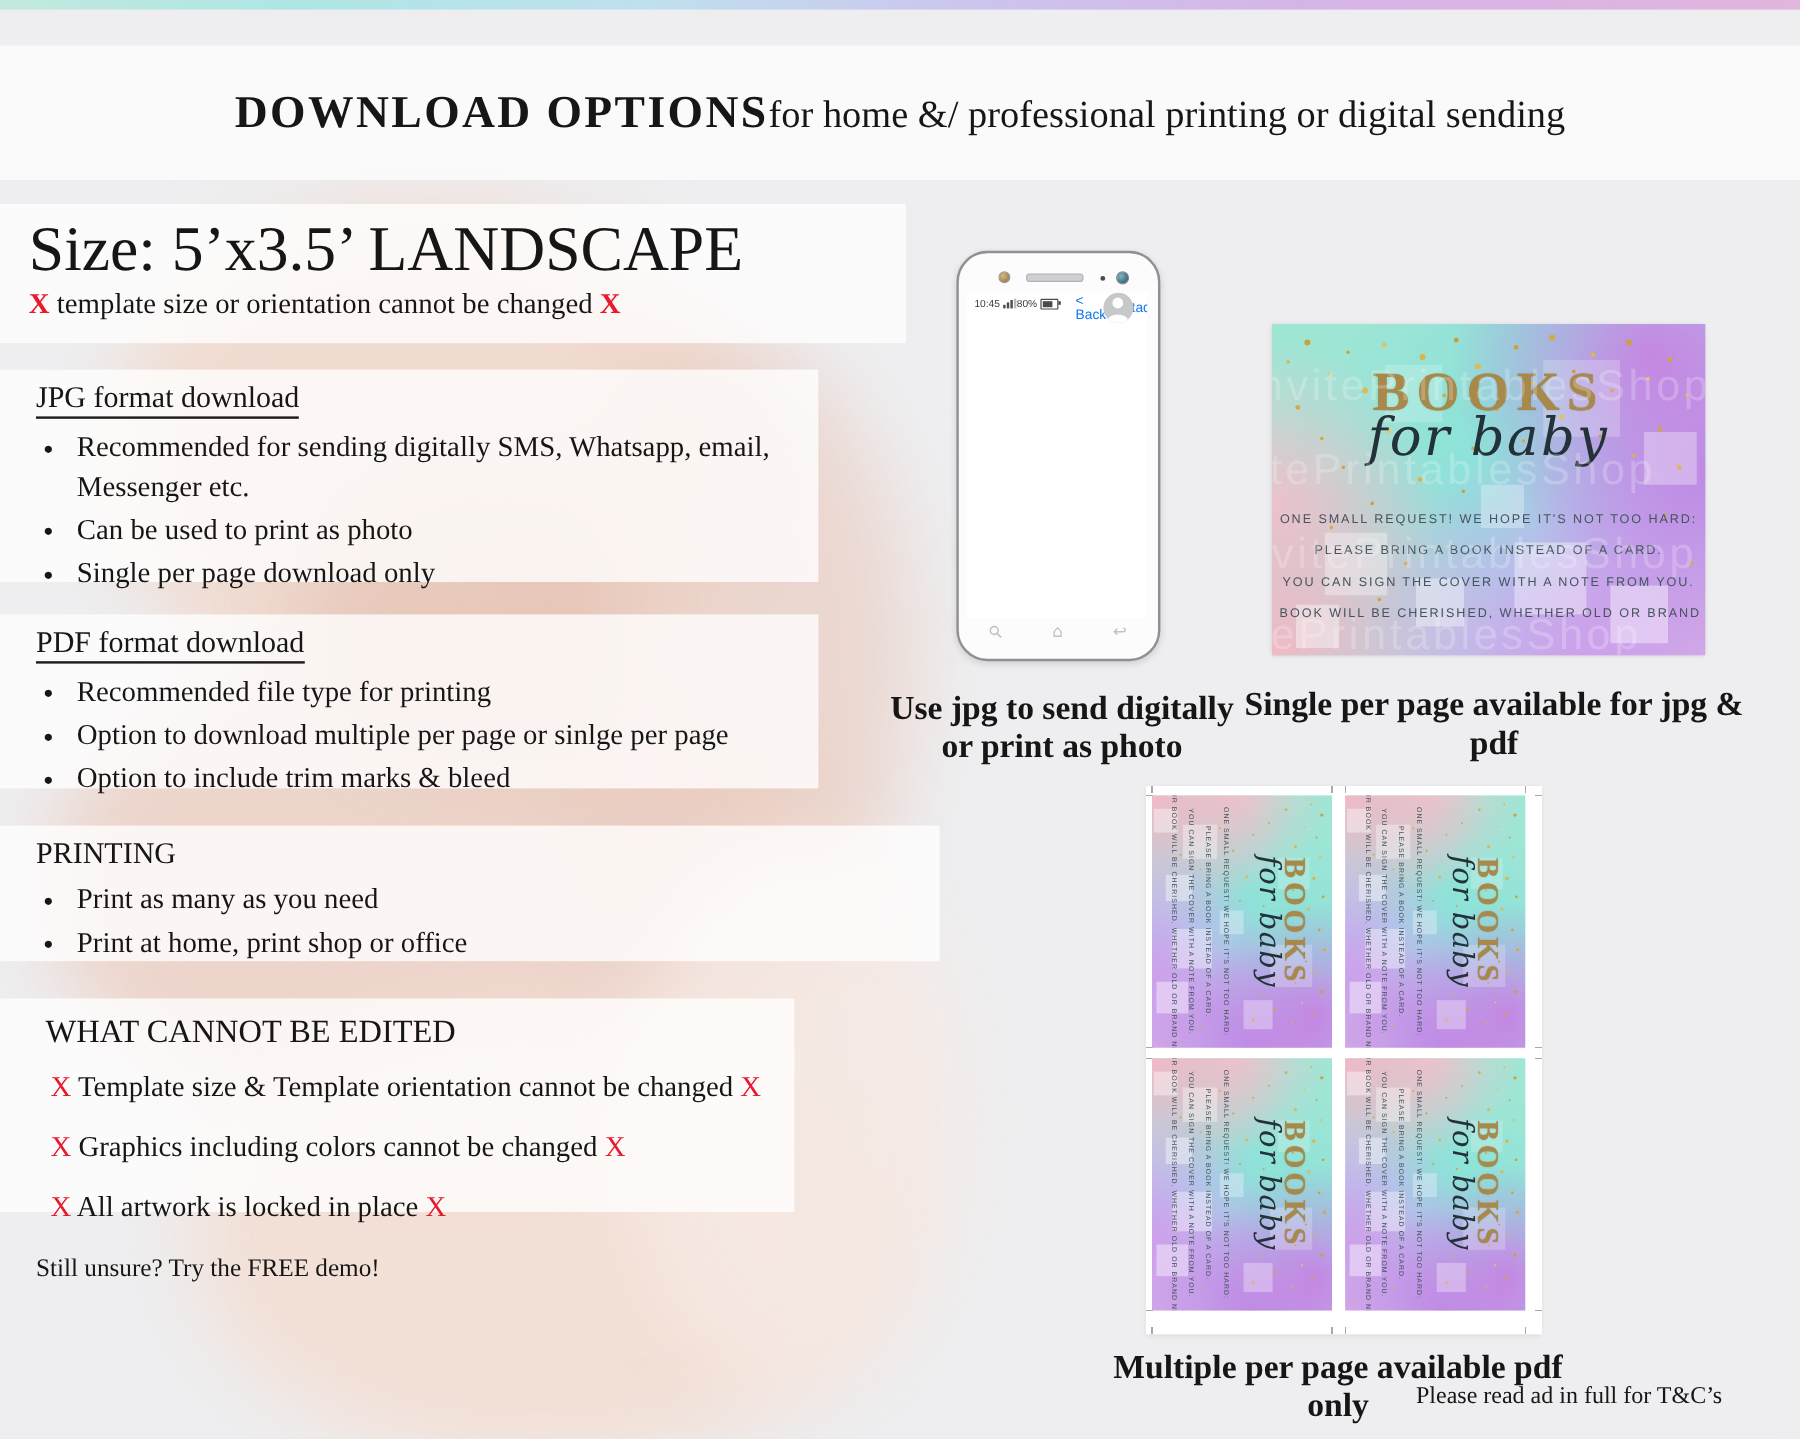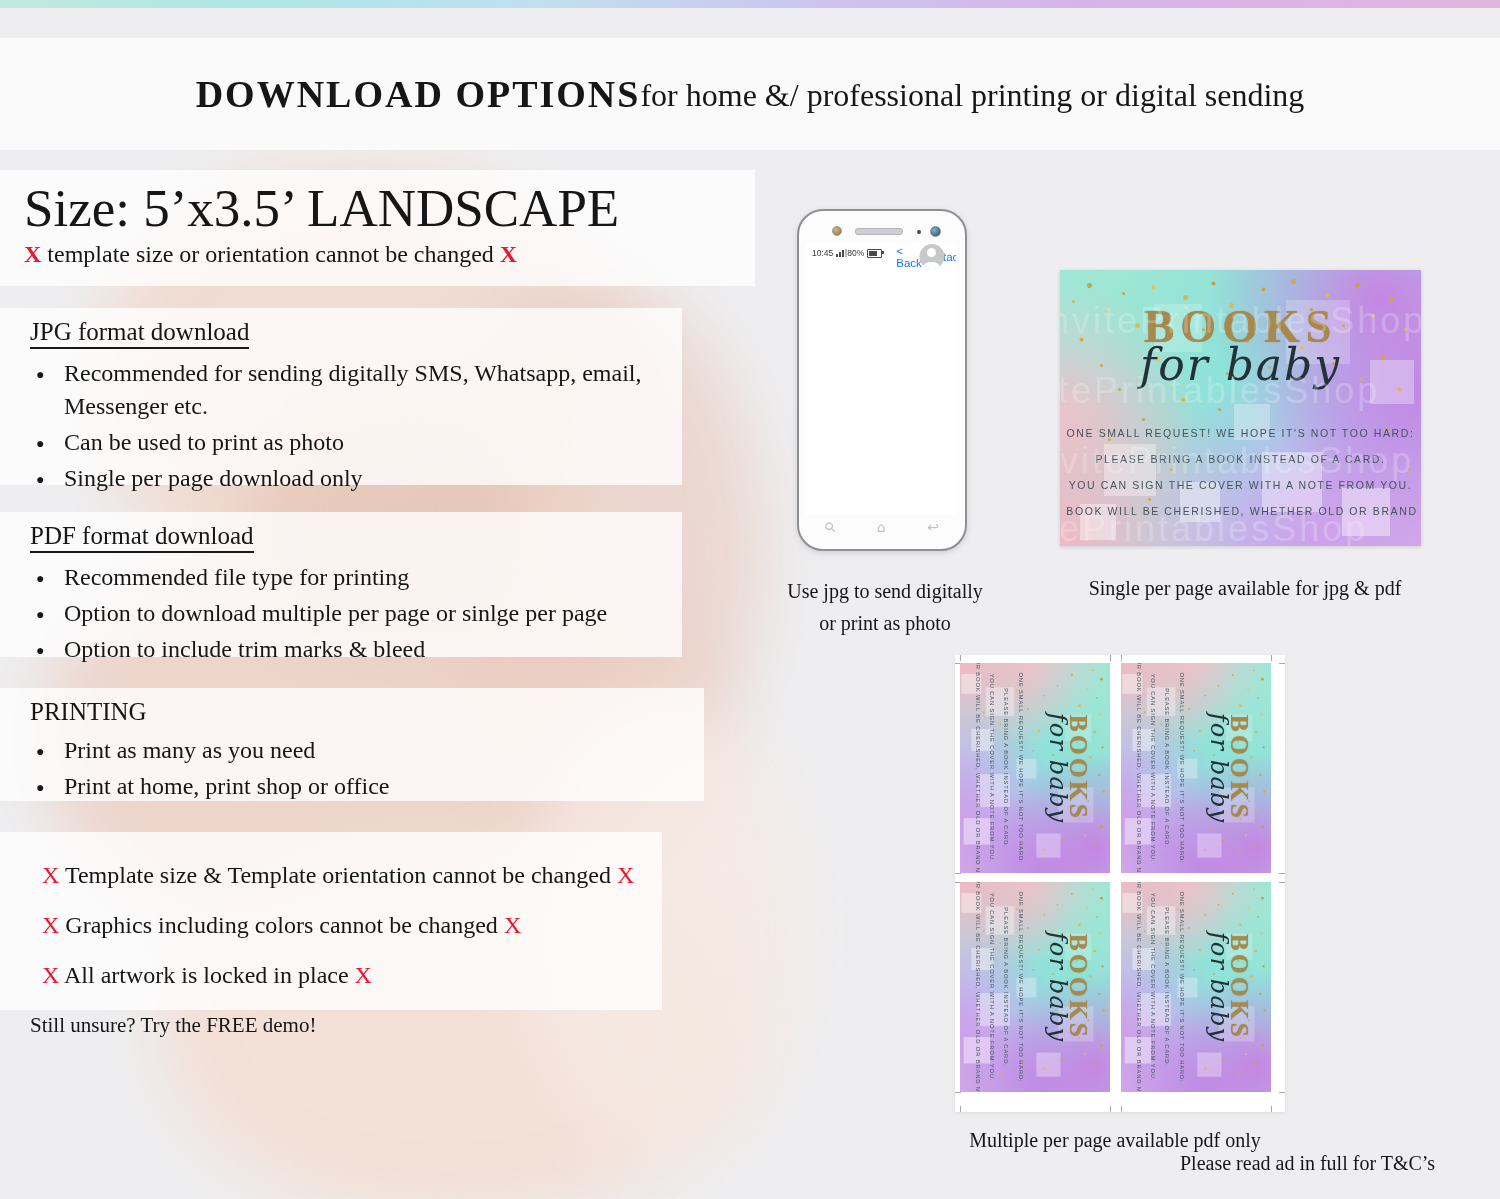--- a/index.html
+++ b/index.html
@@ -29,21 +29,21 @@
 
   .size-band{top:170px;width:755px;height:116px;padding:8px 0 0 24px;}
   .size-title{font-size:53px;line-height:60px;}
   .xnote{font-size:24px;margin-top:3px;}
   .xr{color:#e8182d;}
   .xb{color:#e8182d;font-weight:700;}
 
   .sec{padding:10px 0 0 30px;}
   .jpg-band{top:308px;width:682px;height:177px;}
   .pdf-band{top:512px;width:682px;height:145px;}
-  .print-band{top:688px;width:704px;height:113px;}
+  .print-band{top:688px;width:783px;height:113px;}
   .edit-band{top:832px;width:662px;height:178px;padding-top:12px;}
   .sec-head{font-size:25px;display:inline-block;}
   .underlined{border-bottom:2px solid #1a1a1a;padding-bottom:1px;}
   ul.bullets{list-style:none;margin:8px 0 0 4px;padding:0;}
   ul.bullets li{position:relative;padding-left:30px;font-size:24px;line-height:33px;margin-top:3px;max-width:620px;}
   ul.bullets li::before{content:"●";position:absolute;left:2px;top:1px;font-size:14px;}
   .rule-line{font-size:24px;line-height:38px;margin:12px;}
   .edit-head{font-size:27px;margin:0 0 2px 8px;}
   .edit-footer{font-size:21px;line-height:38px;margin:0;}
 
@@ -140,21 +140,21 @@
 
   
   .sheet{position:absolute;left:955px;top:655px;width:330px;height:457px;background:#fff;z-index:2;
          box-shadow:0 1px 4px rgba(0,0,0,0.08);}
   .cell{position:absolute;width:150px;height:210px;overflow:visible;}
   .cell1{left:5px;top:8px;}.cell2{left:166px;top:8px;}
   .cell3{left:5px;top:227px;}.cell4{left:166px;top:227px;}
   .trims{position:absolute;left:0;top:0;}
 
   
-  .caption{position:absolute;z-index:2;text-align:center;font-size:20px;line-height:32px;}
+  .caption{position:absolute;z-index:2;text-align:center;font-size:28px;line-height:32px;font-weight:bold;}
   .cap-phone{left:725px;top:575px;width:320px;}
   .cap-single{left:1035px;top:572px;width:420px;}
   .cap-multi{left:905px;top:1124px;width:420px;}
   .terms{position:absolute;left:1180px;top:1152px;width:300px;font-size:20px;z-index:2;}
 </style>
 </head>
 <body>
 
 <div class="canvas">
 
@@ -197,20 +197,21 @@
 
   <div class="band sec print-band">
     <span class="sec-head">PRINTING</span>
     <ul class="bullets">
       <li>Print as many as you need</li>
       <li>Print at home, print shop or office</li>
     </ul>
   </div>
 
   <div class="band sec edit-band">
+    <p class="edit-head">WHAT CANNOT BE EDITED</p>
     <p class="rule-line"><span class="xr">X</span> <span>Template size &amp; Template orientation cannot be changed</span> <span class="xr">X</span></p>
     <p class="rule-line"><span class="xr">X</span> <span>Graphics including colors cannot be changed</span> <span class="xr">X</span></p>
     <p class="rule-line"><span class="xr">X</span> <span>All artwork is locked in place</span> <span class="xr">X</span></p>
     <p class="edit-footer">Still unsure? Try the FREE demo!</p>
   </div>
 
   <div class="phone">
     <div class="cam1"></div>
     <div class="speaker"></div>
     <div class="dotsm"></div>

